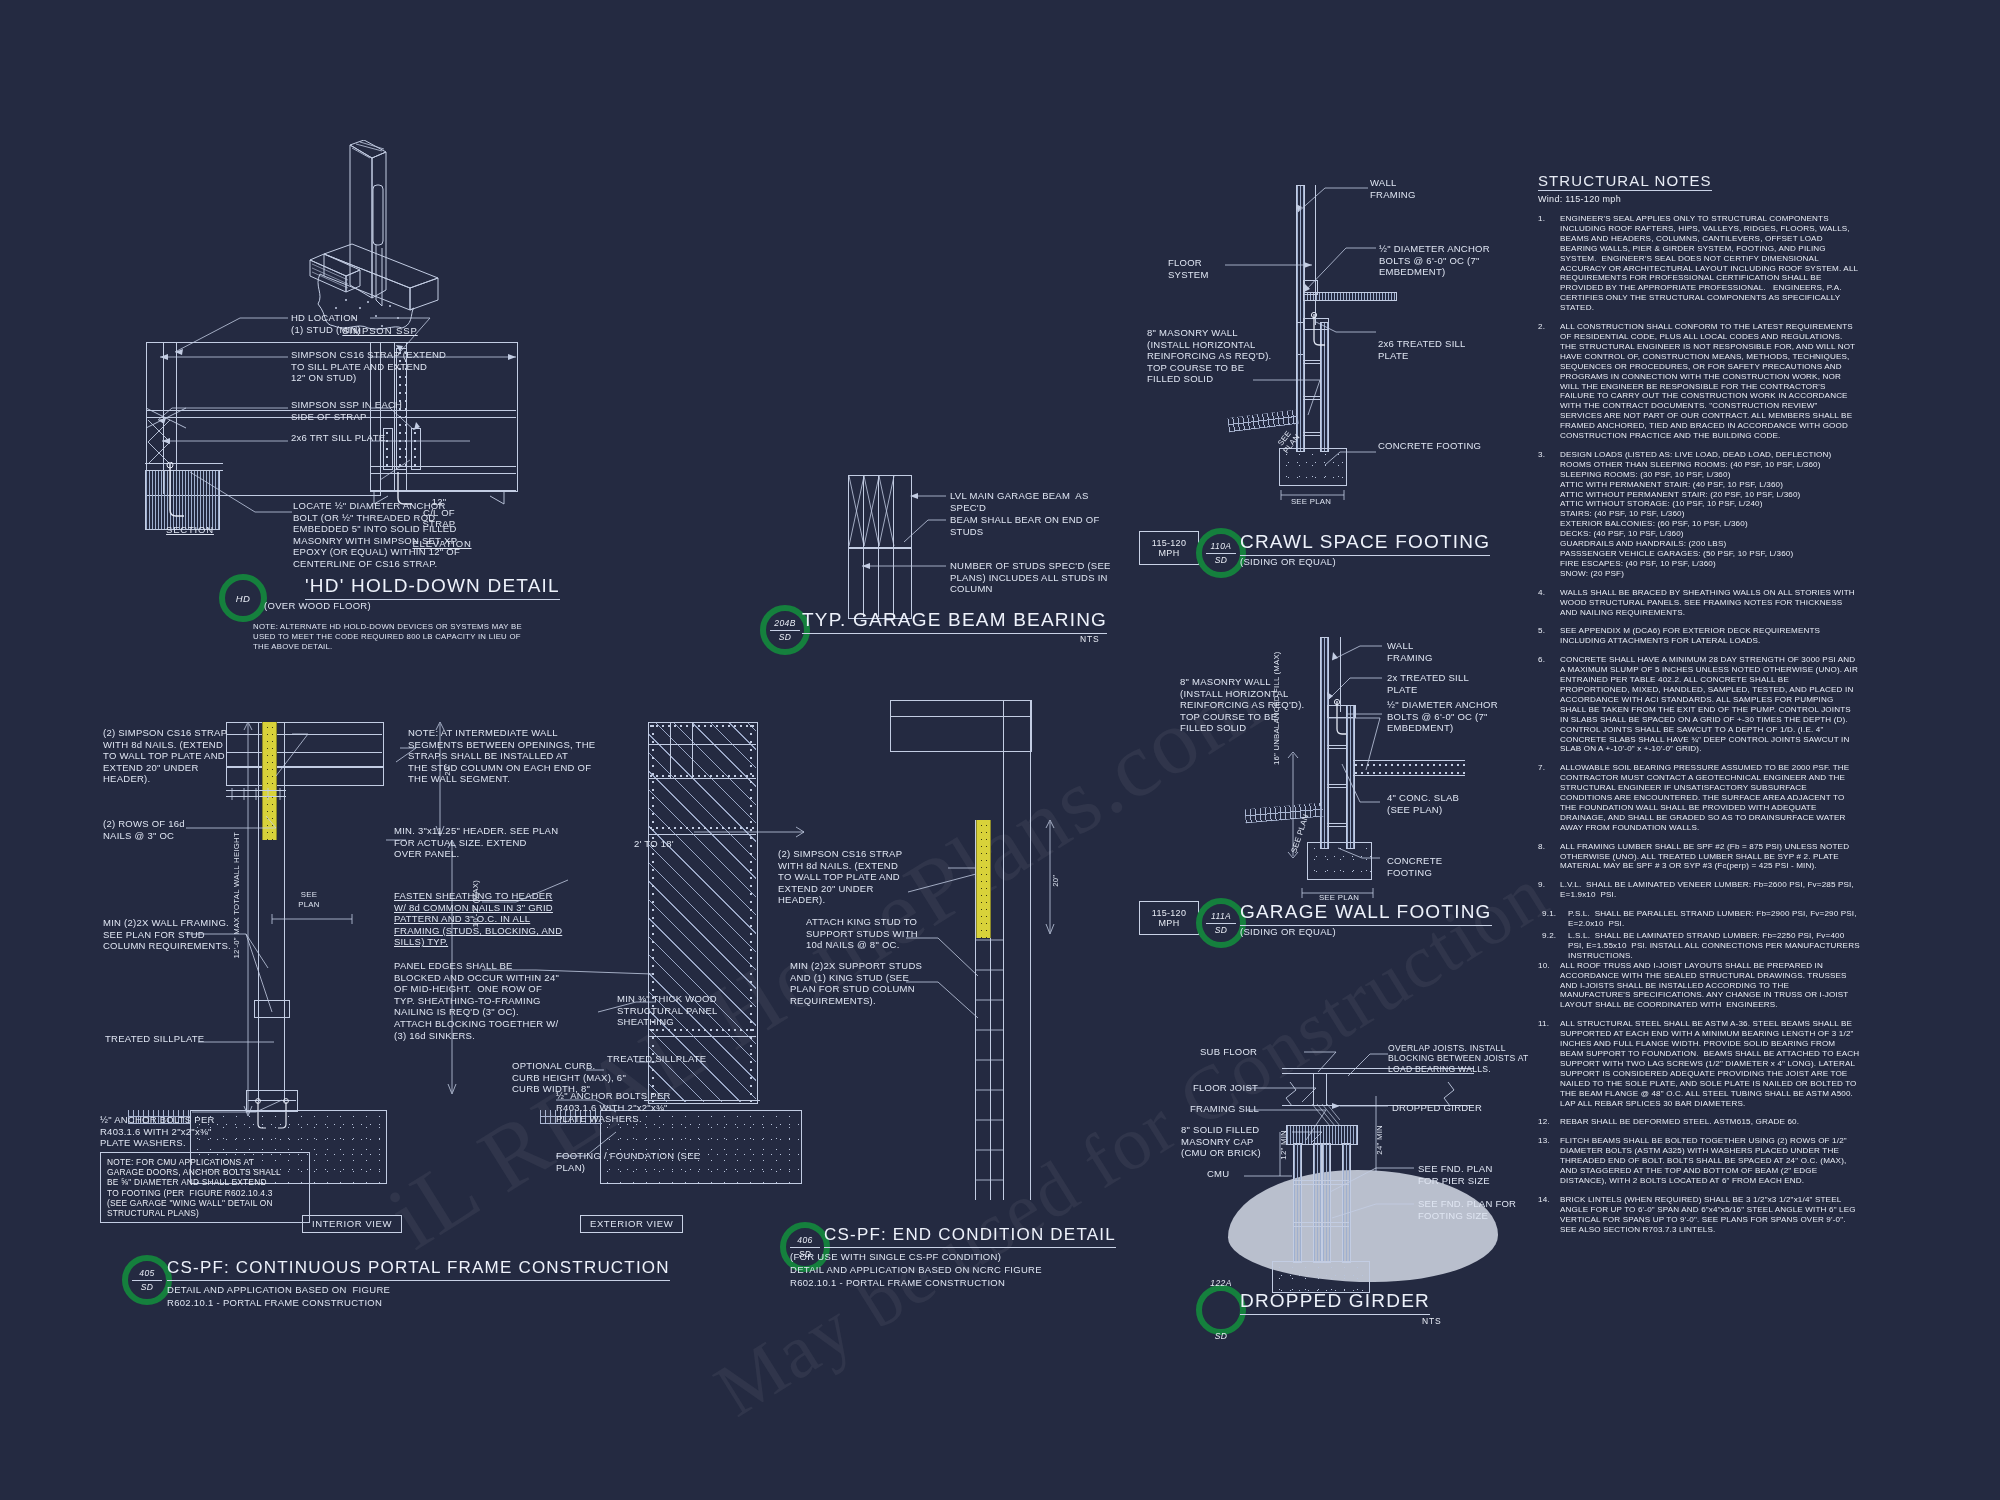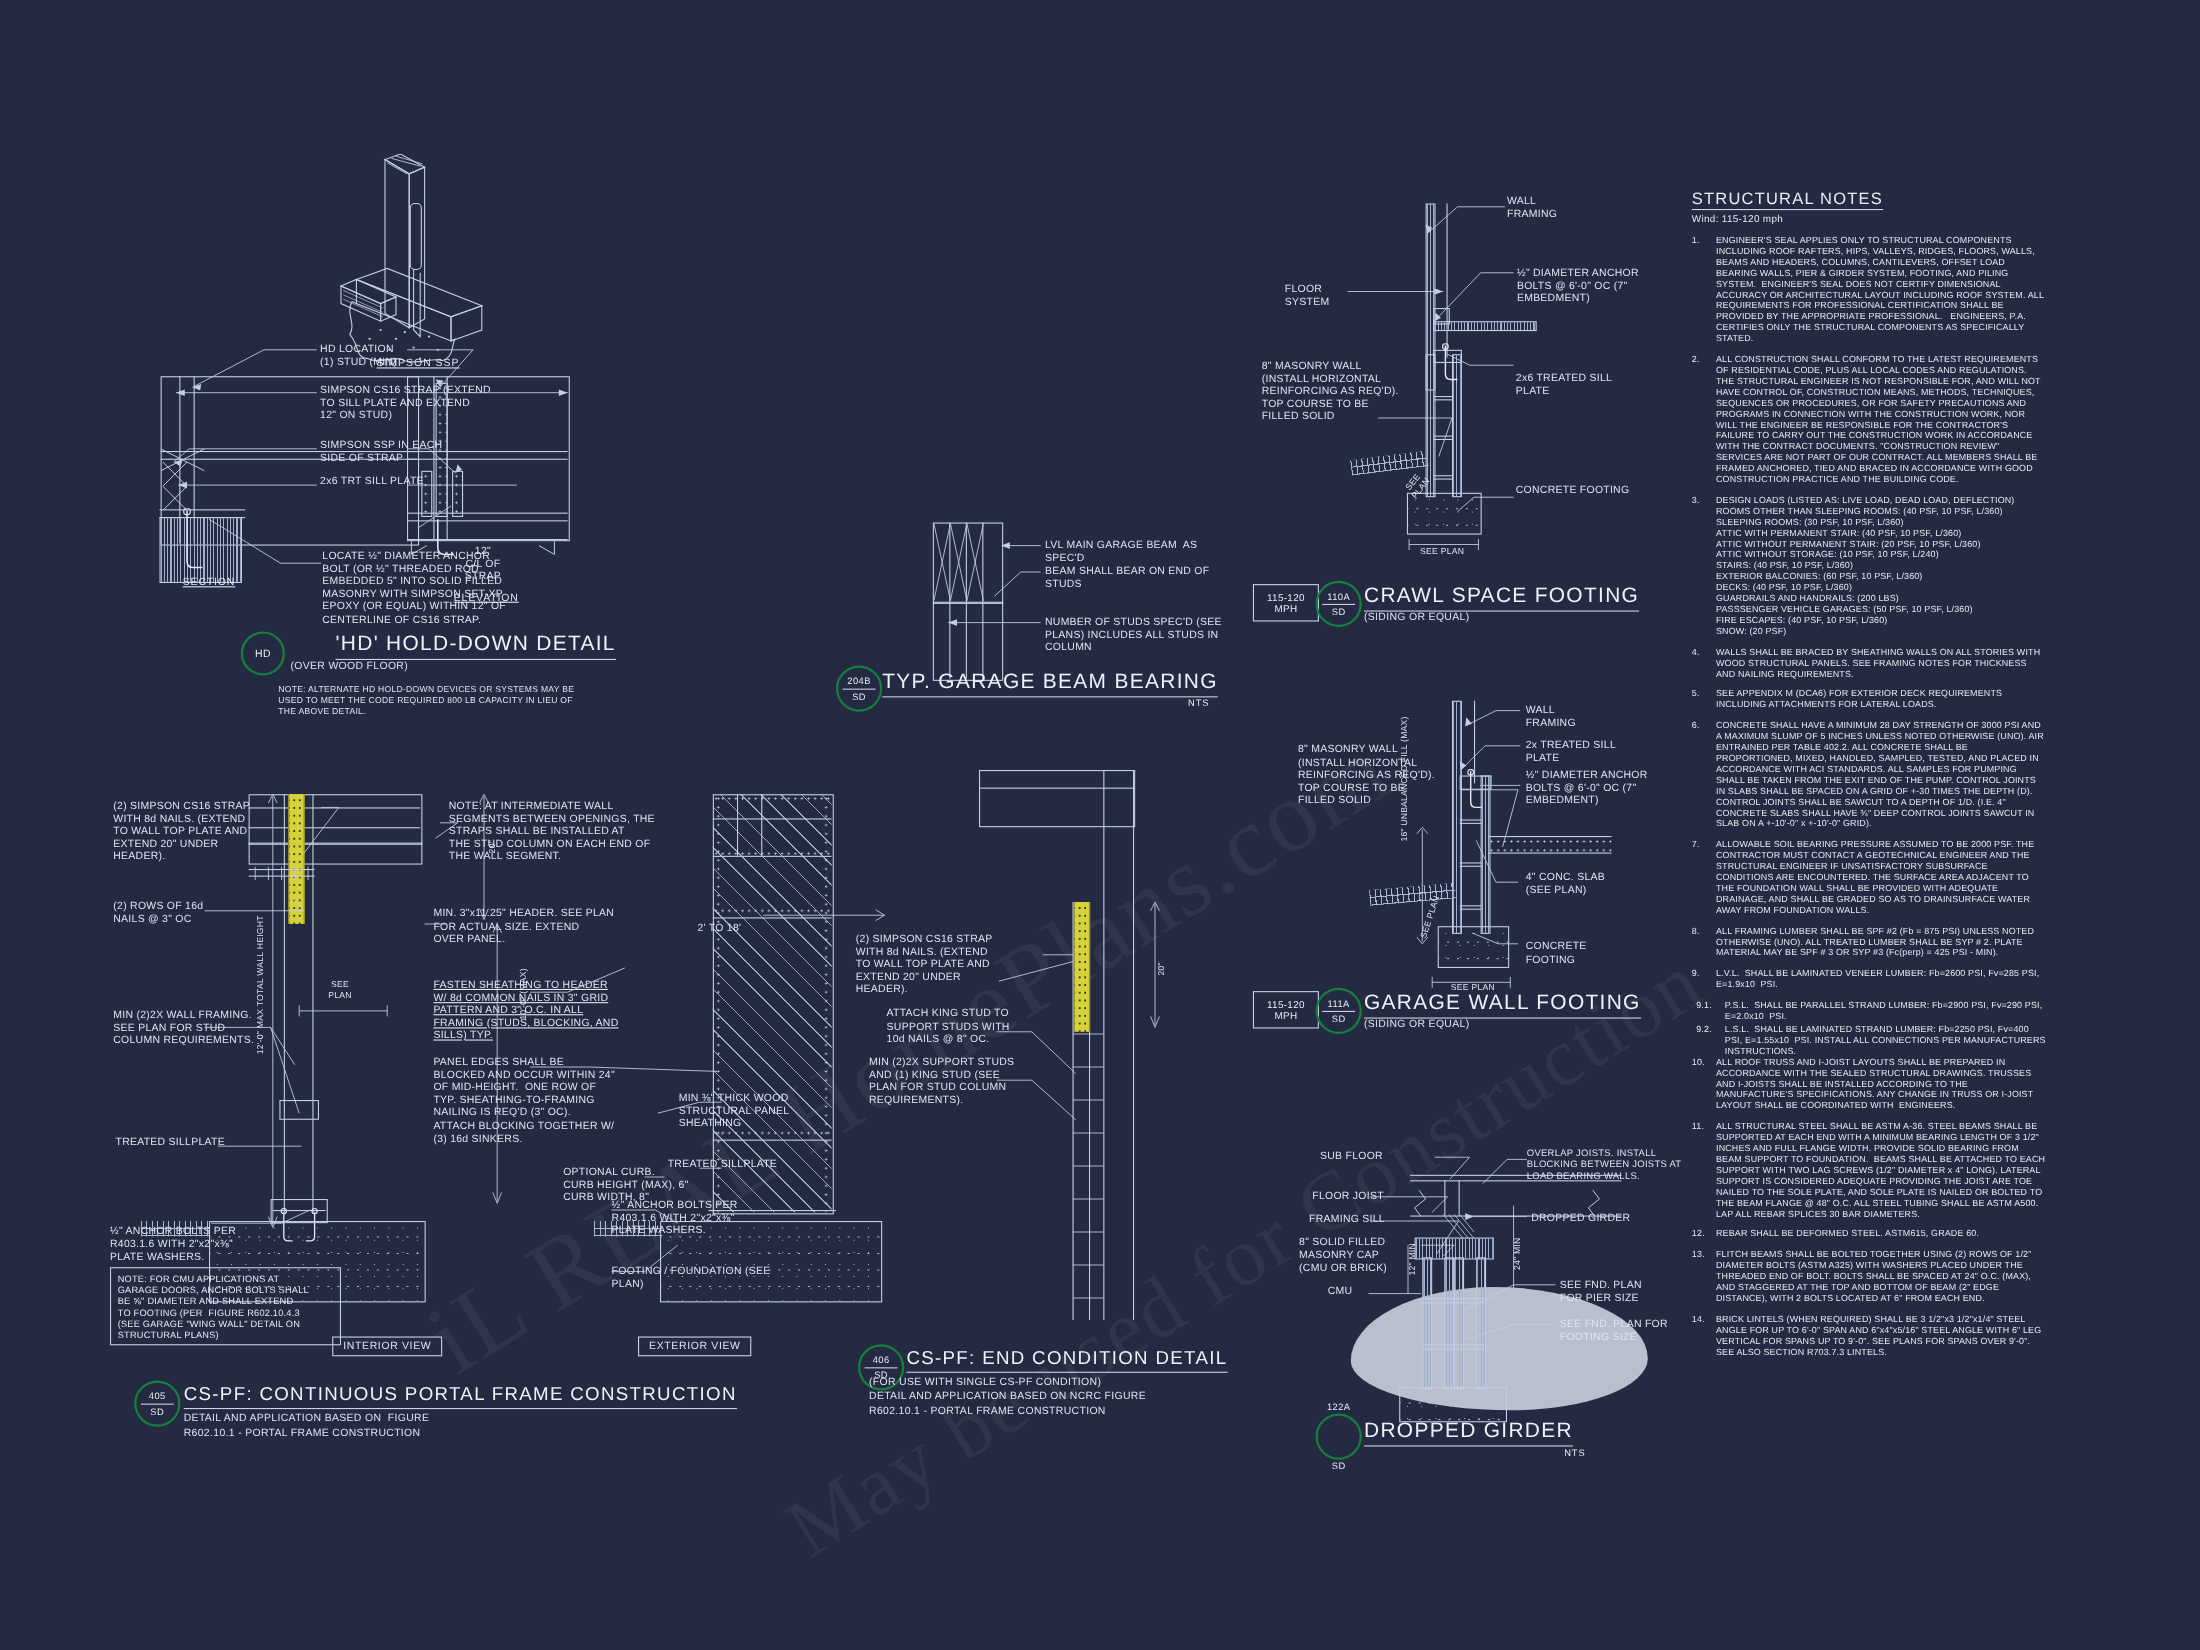--- a/index.html
+++ b/index.html
@@ -19,23 +19,23 @@
   .t.xs{font-size:7.8px;line-height:9.4px;}
   .t.c{text-align:center;}
   .ttl{position:absolute;font-size:19px;letter-spacing:1.2px;color:#eef2fb;
        white-space:nowrap;border-bottom:1px solid #c9d2e6;padding-bottom:2px;}
   .ttl.sm{font-size:17px;}
   .sub{position:absolute;font-size:9.5px;letter-spacing:.3px;color:#dfe5f2;white-space:nowrap;}
   .ul{text-decoration:underline;}
   .lnv{position:absolute;background:#c3cde3;width:1px;}
   .lnh{position:absolute;background:#c3cde3;height:1px;}
   .box{position:absolute;border:1px solid #c3cde3;}
-  .bubble{position:absolute;border:2px solid #15803d;border-radius:50%;
+  .bubble{position:absolute;border:6px solid #15803d;border-radius:50%;
           display:flex;flex-direction:column;align-items:center;justify-content:center;
-          font-size:9.5px;line-height:11px;letter-spacing:.4px;}
+          font-size:9.5px;line-height:11px;letter-spacing:.4px;font-style:italic;}
   .bubble .div{width:78%;height:1px;background:#c9d2e6;margin:1px 0;}
   .windbox{position:absolute;border:1px solid #c9d2e6;display:flex;flex-direction:column;
            align-items:center;justify-content:center;font-size:9px;line-height:10.5px;letter-spacing:.3px;}
   .viewtag{position:absolute;border:1px solid #c9d2e6;padding:2px 9px;font-size:9.5px;letter-spacing:.6px;}
   .notebox{position:absolute;border:1px solid #c3cde3;padding:4px 6px;font-size:8.4px;line-height:10.2px;letter-spacing:.2px;white-space:pre;}
   
   .conc{position:absolute;
         background-image:radial-gradient(circle,#b9c4dc .7px,transparent .8px),
                          radial-gradient(circle,#b9c4dc .6px,transparent .7px);
         background-size:13px 11px,9px 15px;background-position:0 0,4px 6px;

